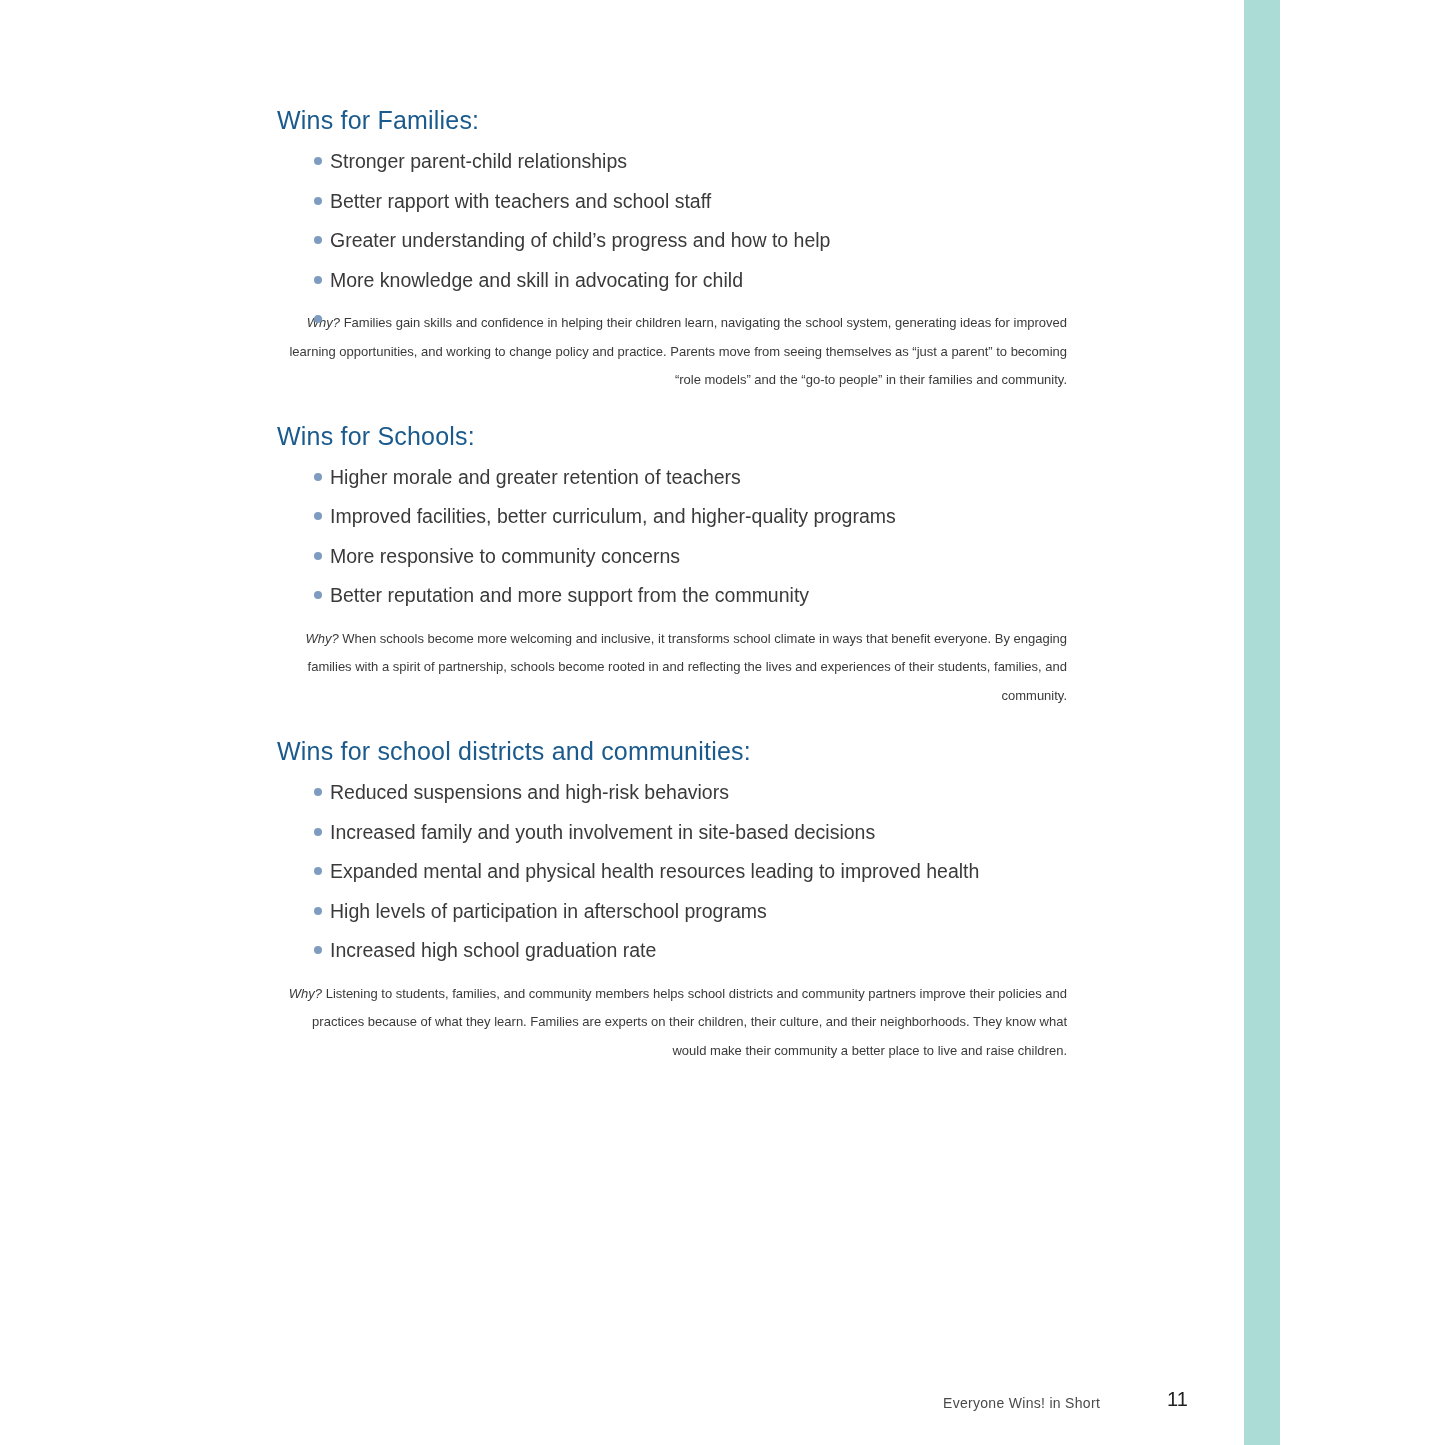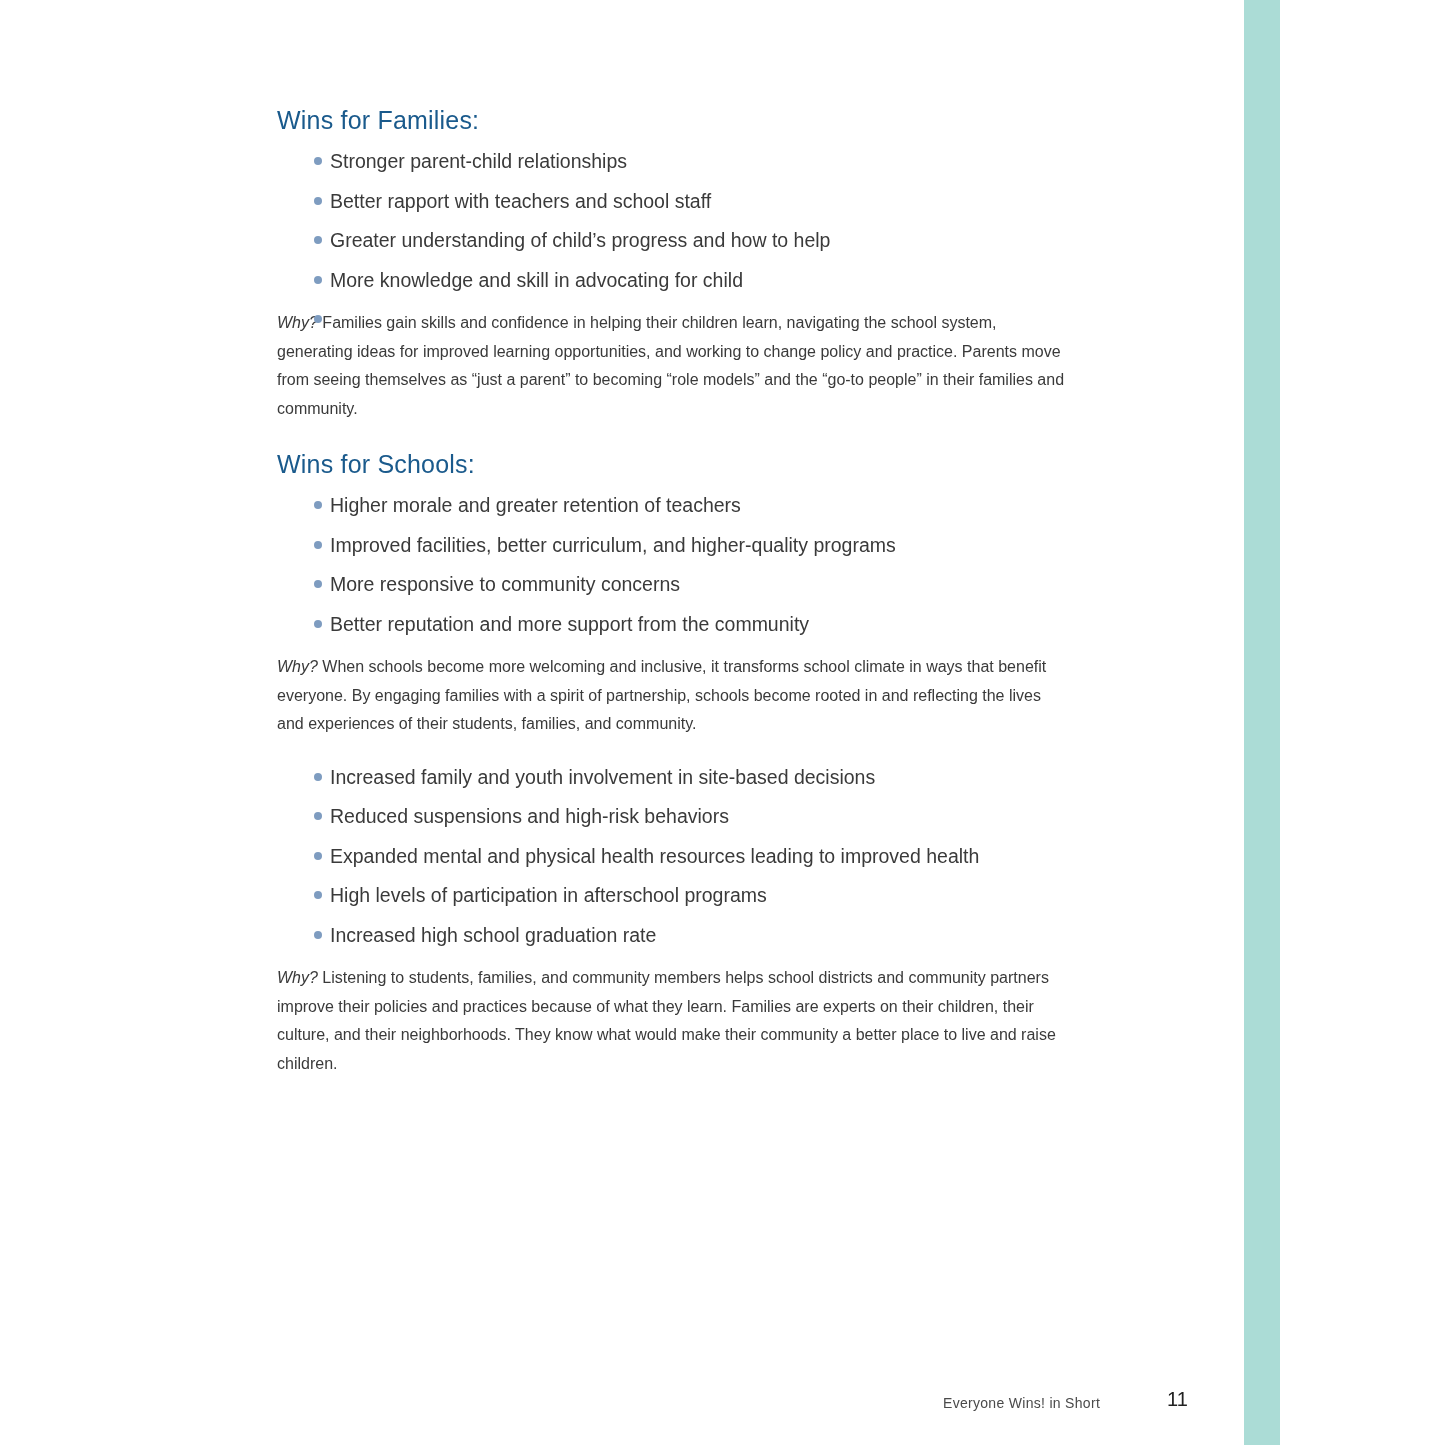--- a/index.html
+++ b/index.html
@@ -57,23 +57,24 @@
     position: absolute;
     left: 37px;
     top: 7px;
     width: 8px;
     height: 8px;
     border-radius: 50%;
     background: var(--bullet);
   }
   .why {
     margin: 0 0 27px 0;
-    font-size: 16px;
+    font-size: 13px;
     line-height: 28.5px;
     color: var(--body);
+    text-align: right;
   }
   .why em {
     font-style: italic;
     color: var(--body);
   }
   .footer-doc-title {
     position: absolute;
     top: 1395px;
     left: 943px;
     font-size: 14px;
@@ -117,23 +118,24 @@
       <ul>
         <li><span class="dot"></span><span>Higher morale and greater retention of teachers</span></li>
         <li><span class="dot"></span><span>Improved facilities, better curriculum, and higher-quality programs</span></li>
         <li><span class="dot"></span><span>More responsive to community concerns</span></li>
         <li><span class="dot"></span><span>Better reputation and more support from the community</span></li>
       </ul>
       <p class="why"><em>Why?</em> <span>When schools become more welcoming and inclusive, it transforms school climate in ways that benefit everyone. By engaging families with a spirit of partnership, schools become rooted in and reflecting the lives and experiences of their students, families, and community.</span></p>
     </section>
 
     <section class="section">
+      <h2>Wins for school districts and communities:</h2>
       <ul>
+        <li><span class="dot"></span><span>Reduced suspensions and high-risk behaviors</span></li>
         <li><span class="dot"></span><span>Increased family and youth involvement in site-based decisions</span></li>
-        <li><span class="dot"></span><span>Reduced suspensions and high-risk behaviors</span></li>
         <li><span class="dot"></span><span>Expanded mental and physical health resources leading to improved health</span></li>
         <li><span class="dot"></span><span>High levels of participation in afterschool programs</span></li>
         <li><span class="dot"></span><span>Increased high school graduation rate</span></li>
       </ul>
       <p class="why"><em>Why?</em> <span>Listening to students, families, and community members helps school districts and community partners improve their policies and practices because of what they learn. Families are experts on their children, their culture, and their neighborhoods. They know what would make their community a better place to live and raise children.</span></p>
     </section>
 
   </main>
 
   <span class="footer-doc-title">Everyone Wins! in Short</span>

